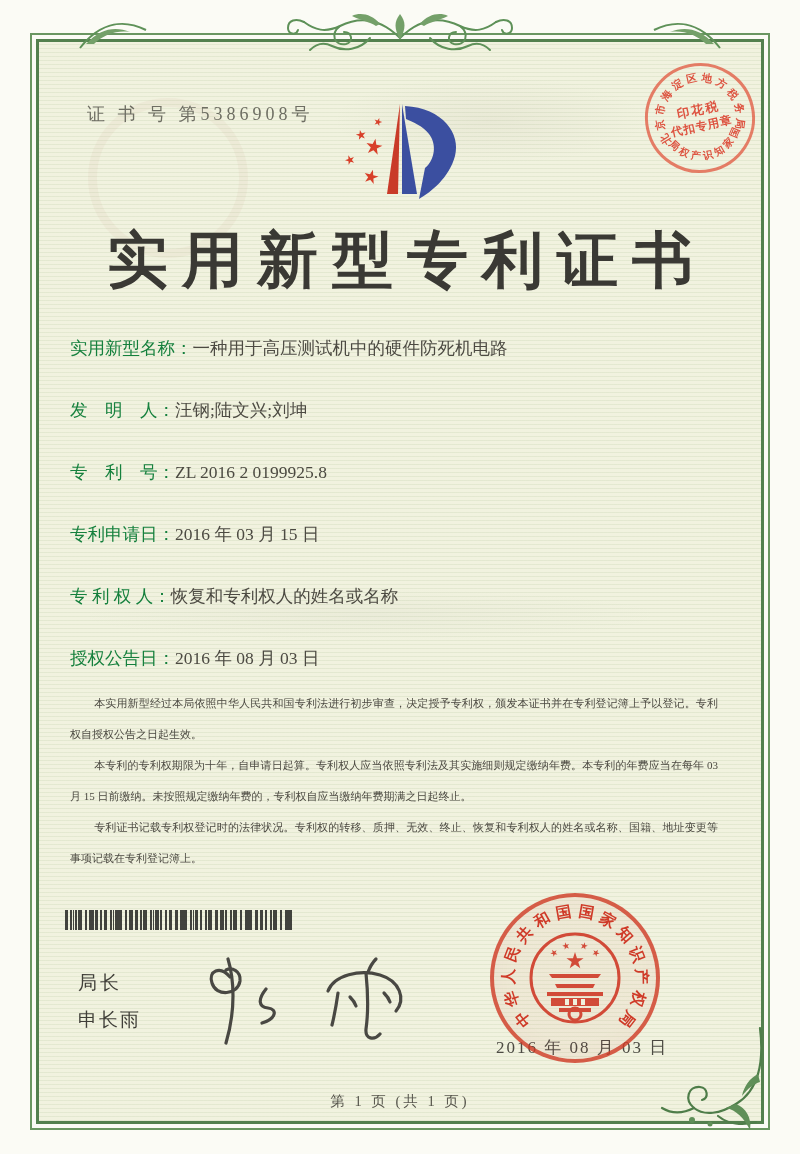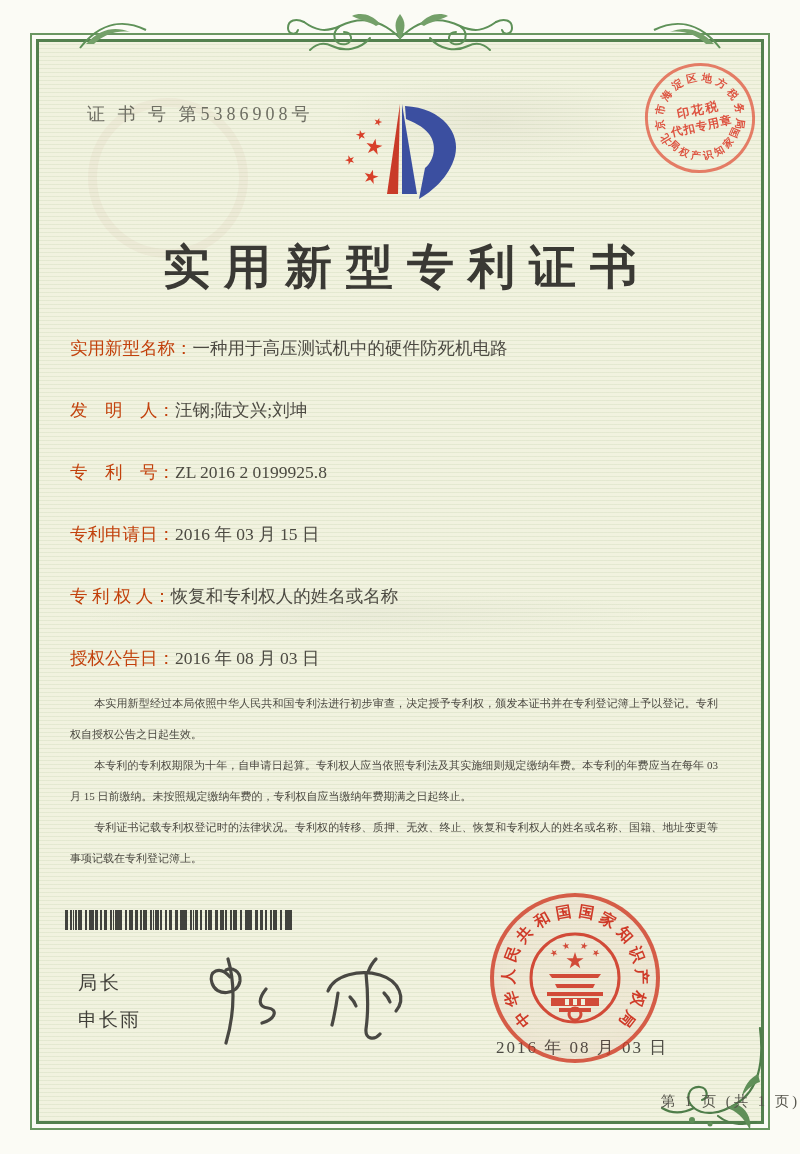--- a/index.html
+++ b/index.html
@@ -19,26 +19,26 @@
   
   .ghost-circle{position:absolute;left:88px;top:98px;width:142px;height:142px;
     border:9px solid rgba(185,95,70,.05);border-radius:50%;z-index:2;}
   .ghost-band{position:absolute;left:330px;top:75px;width:320px;height:90px;
     background:radial-gradient(ellipse at center, rgba(130,115,100,.07), transparent 70%);z-index:2;}
   .ghost-band2{position:absolute;left:90px;top:590px;width:560px;height:50px;
     background:radial-gradient(ellipse at center, rgba(120,120,110,.05), transparent 75%);z-index:2;}
   
   .cert-no{position:absolute;left:55px;top:102px;font-size:18px;letter-spacing:4px;color:#6e6e63;z-index:3;margin-left:32px;}
   .logo{position:absolute;left:340px;top:102px;width:122px;height:100px;z-index:3;}
-  .title{position:absolute;left:0;right:0;top:236px;text-align:center;font-size:47px;
+  .title{position:absolute;left:0;right:0;top:220px;text-align:center;font-size:61px;
     font-weight:600;letter-spacing:14px;text-indent:14px;color:#3a3934;z-index:3;}
   
   .fields{position:absolute;left:70px;top:336px;width:650px;z-index:3;}
   .field-row{height:25px;line-height:25px;margin-bottom:37px;font-size:17.5px;white-space:nowrap;}
-  .f-label{color:#c2410c;}
+  .f-label{color:#15803d;}
   .f-value{color:#4c4a42;margin-top:23px;}
   
   .paras{position:absolute;left:70px;top:688px;width:648px;z-index:3;
     font-size:11px;line-height:31px;text-align:justify;color:#4b4941;}
   .paras p{margin:0;text-indent:2.2em;}
   
   .barcode{position:absolute;left:65px;top:910px;width:228px;height:20px;z-index:3;opacity:.88;
     background:
       repeating-linear-gradient(90deg,#2b2b28 0 2px,transparent 2px 5px),
       repeating-linear-gradient(90deg,#2b2b28 0 1px,transparent 1px 8px),
@@ -57,21 +57,21 @@
   .stamp-line{position:absolute;left:0;width:100%;text-align:center;font-weight:bold;}
   .stamp-line1{top:36px;font-size:12.5px;letter-spacing:2px;}
   .stamp-line2{top:53px;font-size:11.5px;letter-spacing:1px;}
   .big-seal{position:absolute;left:490px;top:893px;width:162px;height:162px;z-index:5;
     border:4px solid rgba(206,57,38,.8);border-radius:50%;color:#cf3a28;
     background:radial-gradient(circle, rgba(210,70,50,.05) 55%, rgba(210,70,50,.10) 100%);}
   .seal-ring{position:absolute;inset:0;font-size:15.5px;font-weight:bold;}
   .emblem{position:absolute;left:50%;top:50%;transform:translate(-50%,-50%);opacity:.9;}
   .seal-date{position:absolute;left:496px;top:1036px;font-size:17px;letter-spacing:2px;color:#4c4b43;z-index:3;}
   
-  .footer{position:absolute;left:0;right:0;top:1092px;text-align:right;font-size:14.5px;
+  .footer{position:absolute;left:0;right:0;top:1092px;text-align:center;font-size:14.5px;
     letter-spacing:3px;color:#56554c;z-index:3;}
 </style>
 </head>
 <body>
 
 <div class="scan">
 
   <div class="frame">
     <div class="frame-inner"></div>
   </div>

